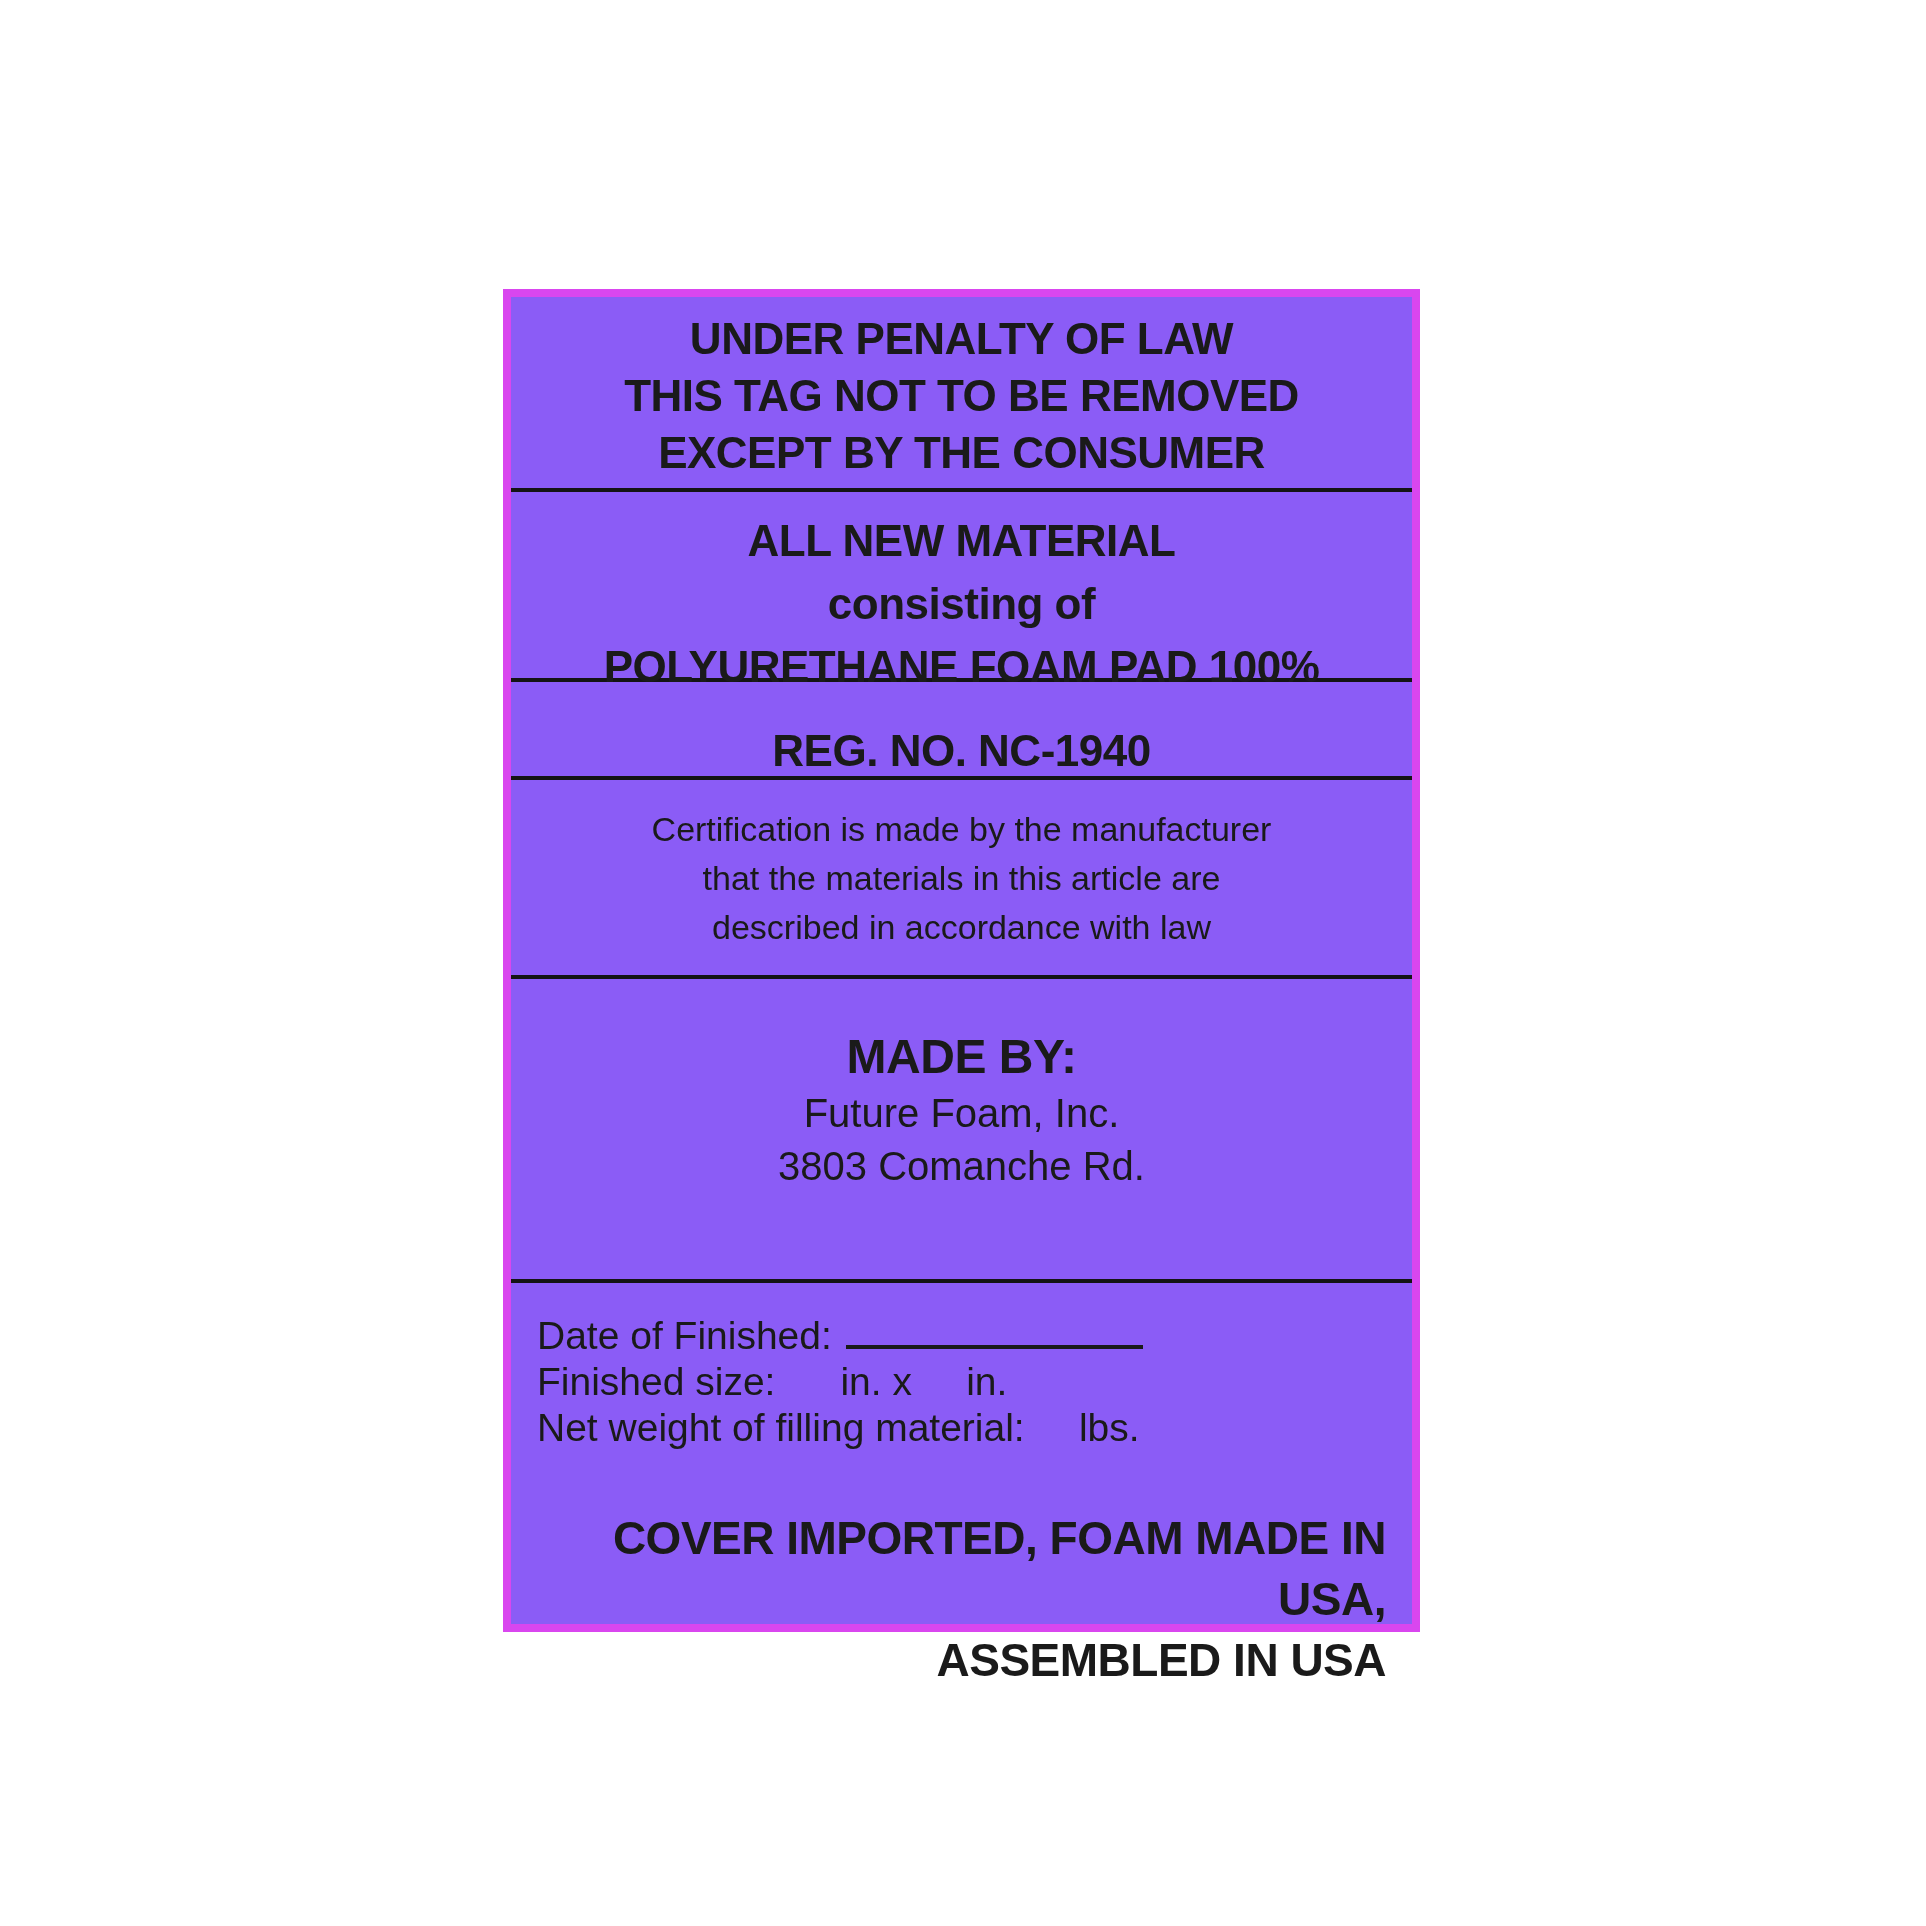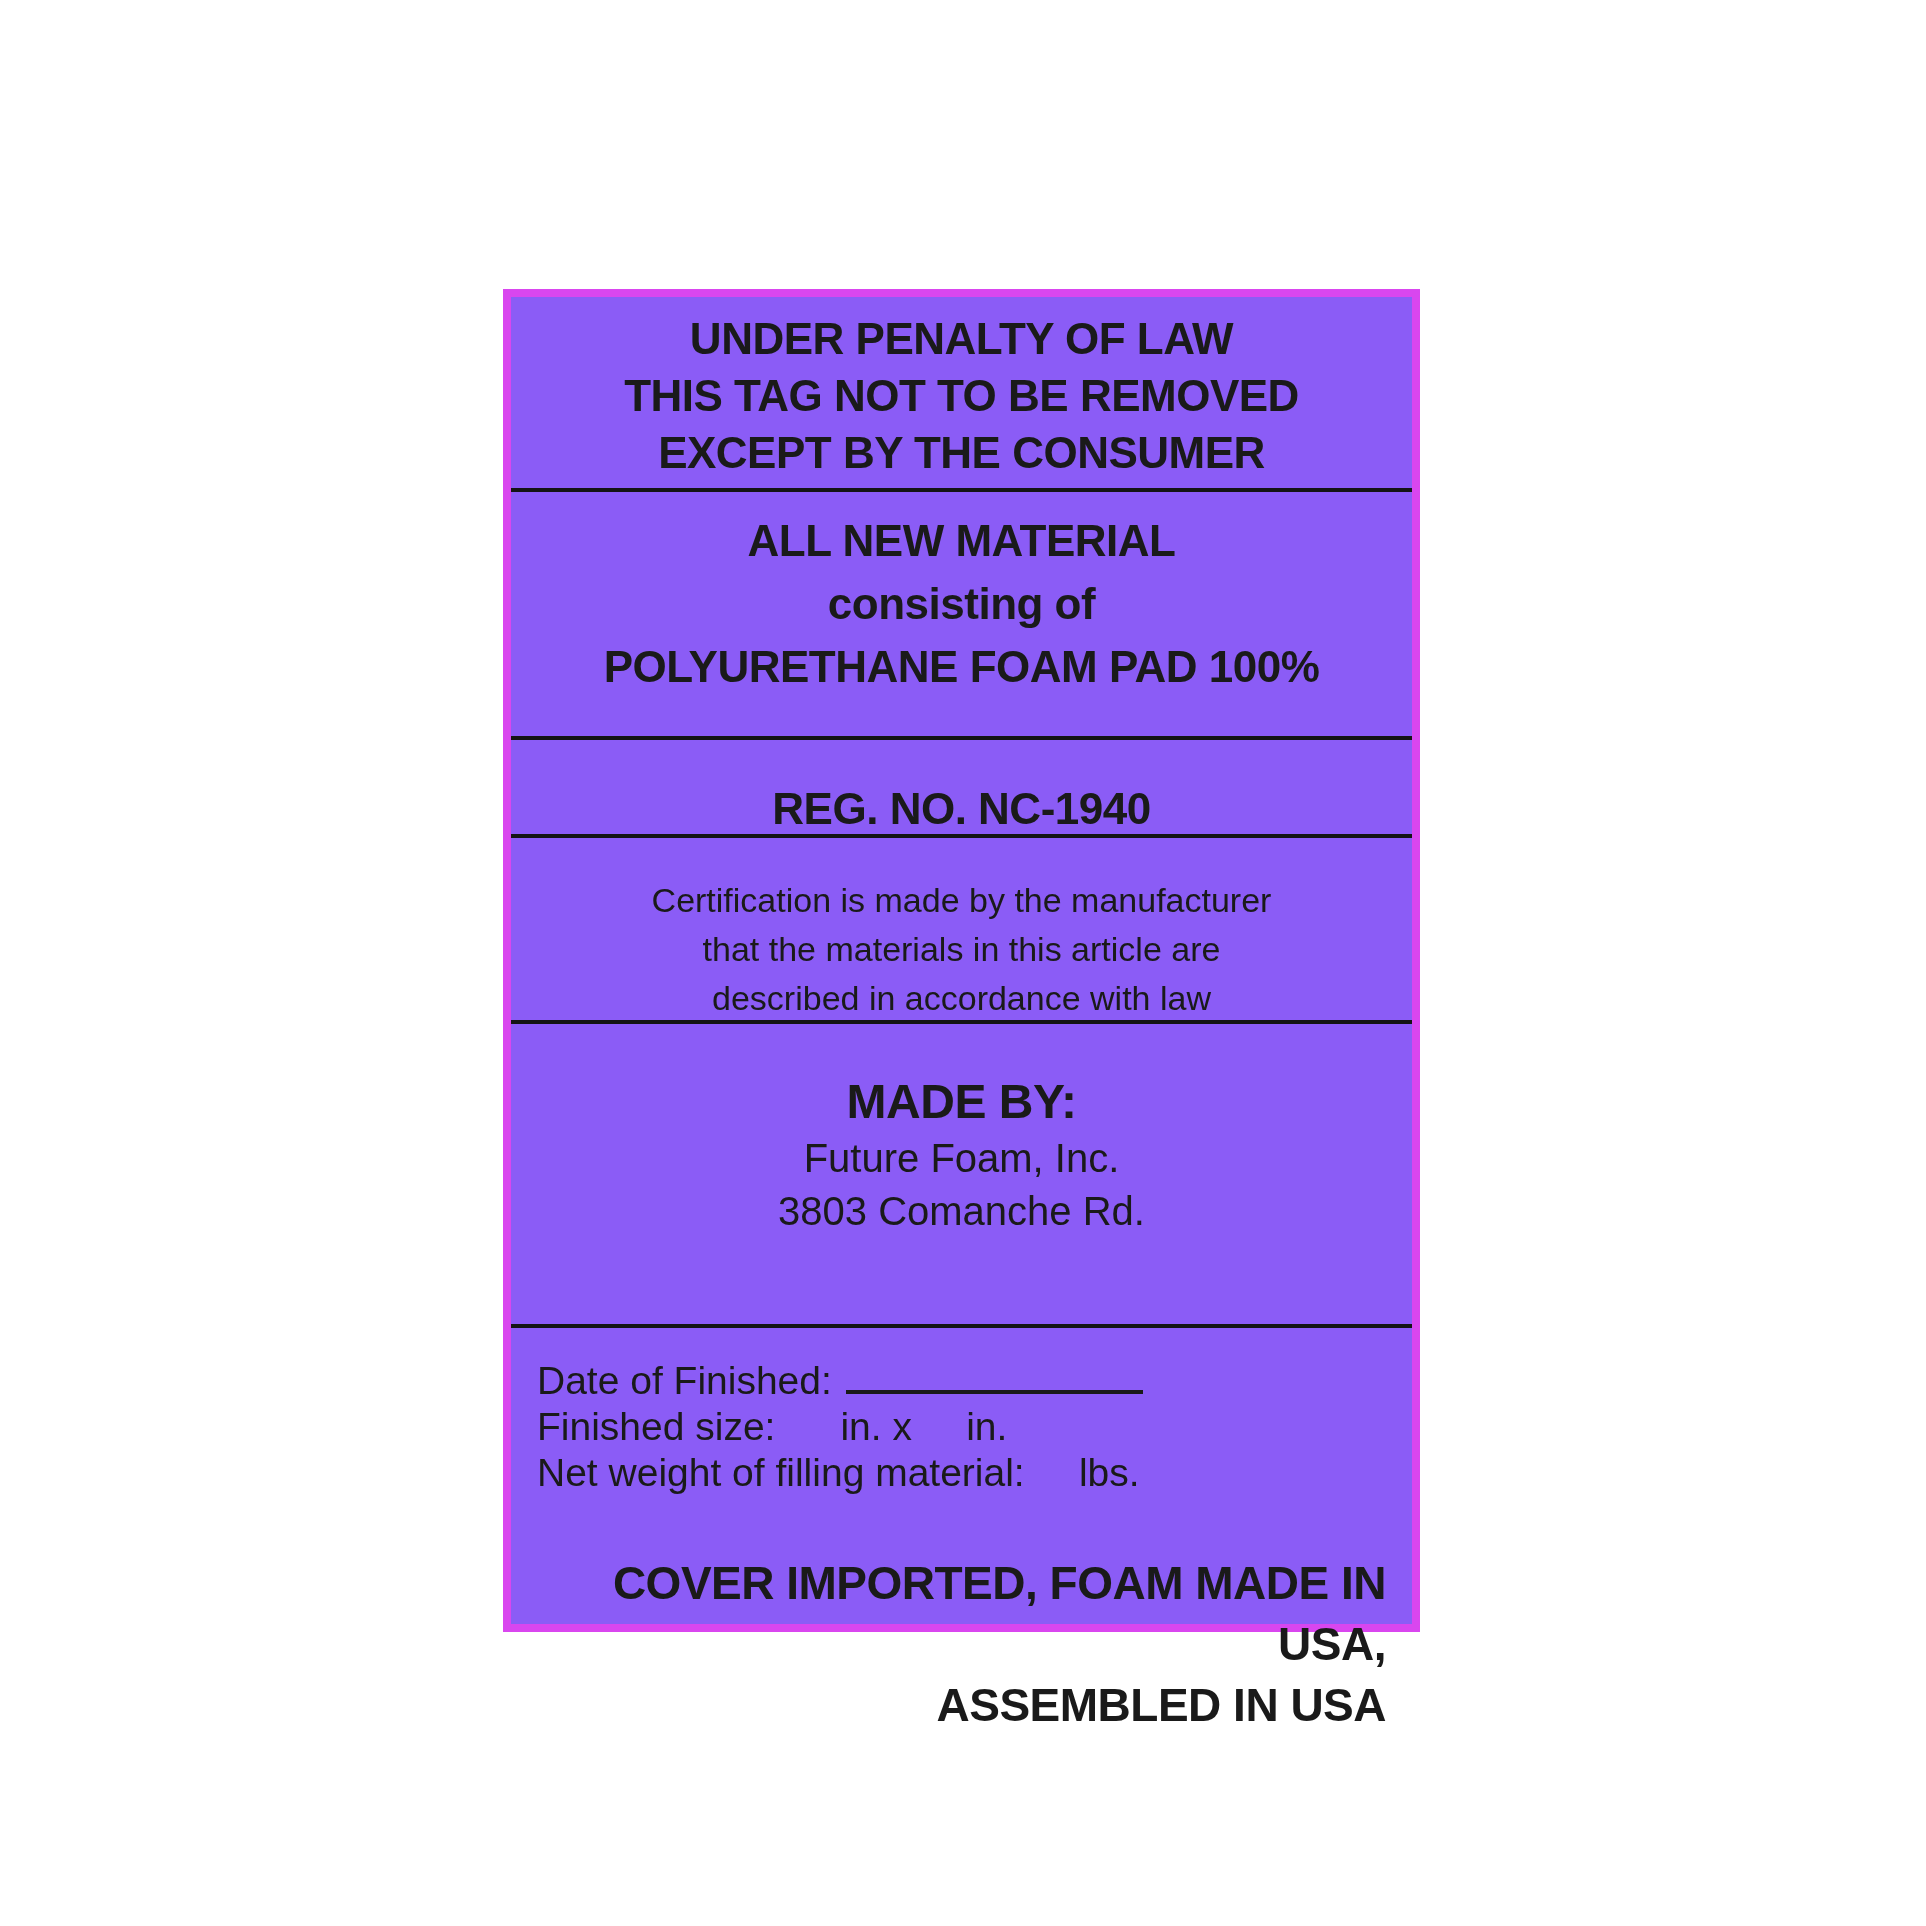--- a/index.html
+++ b/index.html
@@ -27,34 +27,34 @@
   .section:last-child { border-bottom: none; flex: 1 1 auto; }
 
   
   .sec-penalty { height: 195px; padding-top: 13px; }
   .sec-penalty .line {
     font-weight: bold; font-size: 44px; line-height: 57px;
     letter-spacing: -0.5px;
   }
 
   
-  .sec-material { height: 248px; padding-top: 17px; }
+  .sec-material { height: 190px; padding-top: 17px; }
   .sec-material .line {
     font-weight: bold; font-size: 44px; line-height: 63px;
     letter-spacing: -0.5px;
   }
 
   
   .sec-reg { height: 98px; display: flex; align-items: flex-end; justify-content: center; }
   .sec-reg .line {
     font-weight: bold; font-size: 44px; letter-spacing: -0.5px;
   }
 
   
-  .sec-cert { height: 186px; padding-top: 38px; }
+  .sec-cert { height: 186px; padding-top: 12px; margin-top: 13px; }
   .sec-cert .line {
     font-weight: normal; font-size: 34px; line-height: 49px;
   }
 
   
   .sec-madeby { height: 257px; padding-top: 0; margin-top: 47px; }
   .sec-madeby .heading {
     font-weight: bold; font-size: 48px; line-height: 61px;
     letter-spacing: -0.5px;
   }

